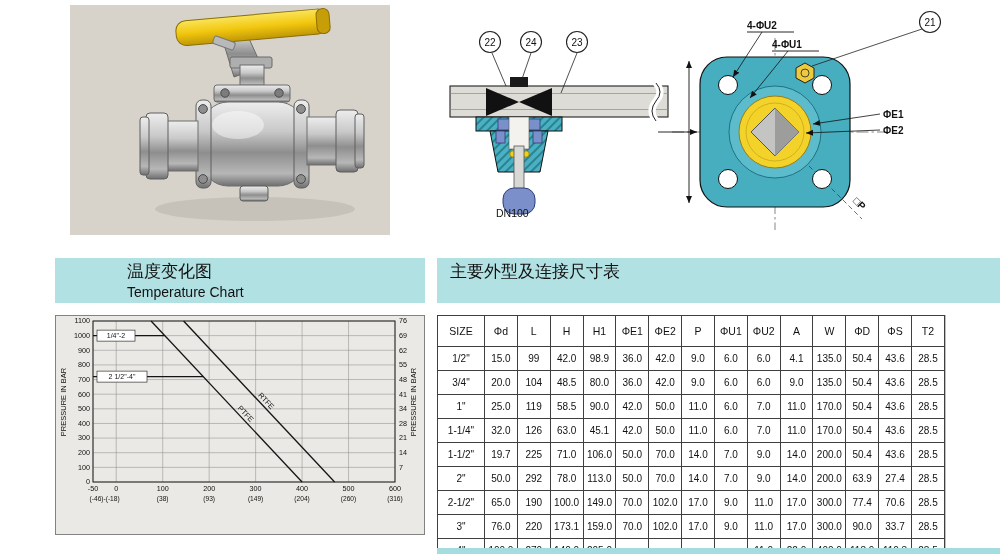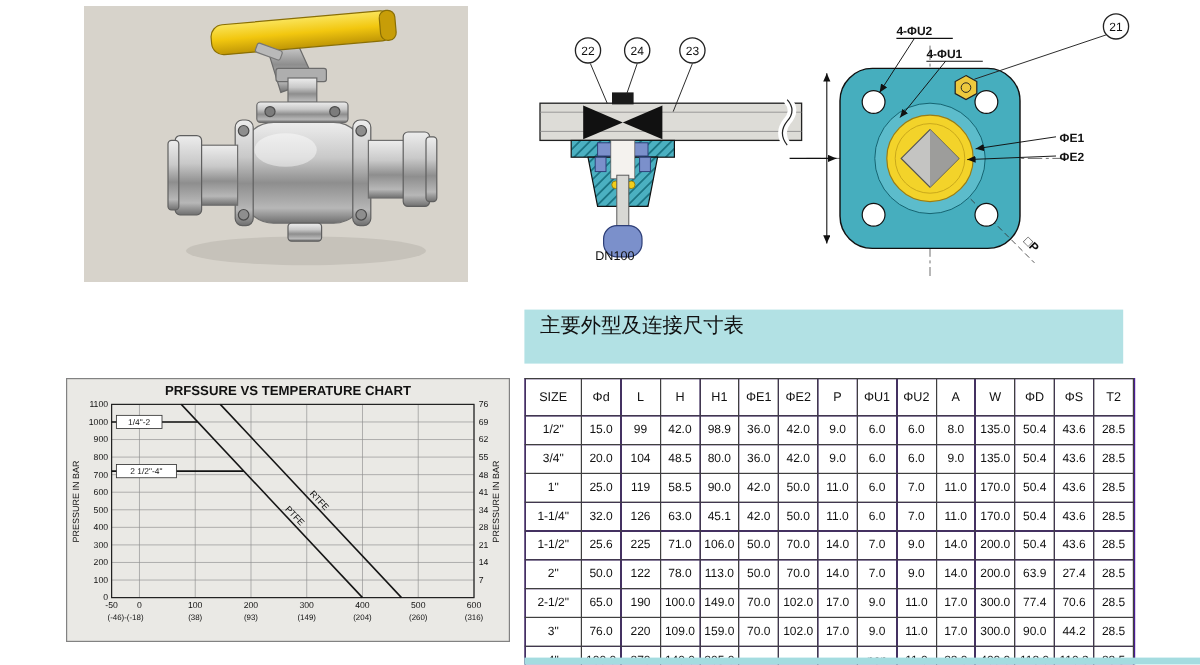--- a/index.html
+++ b/index.html
@@ -7,30 +7,30 @@
 
   .photo-panel{position:absolute;left:70px;top:5px;width:320px;height:230px;background:#d7d3cb;}
   .photo-panel svg{display:block;width:100%;height:100%;}
 
   .drawing-panel{position:absolute;left:410px;top:0;width:590px;height:240px;background:#fff;}
   .drawing-panel svg{display:block;width:100%;height:100%;}
   .drawing-panel text{font-family:"Liberation Sans",sans-serif;}
 
   .hdr{position:absolute;top:258px;height:45px;background:#b2e1e4;color:#111;box-sizing:border-box;}
   .hdr-left{left:55px;width:370px;padding-left:72px;padding-top:2px;}
-  .hdr-right{left:437px;width:499px;padding-left:13px;padding-top:2px;}
+  .hdr-right{left:437px;width:563px;padding-left:13px;padding-top:2px;}
   .hdr .cn{font-size:17px;line-height:23px;}
   .hdr .en{font-size:14px;line-height:18px;}
 
   .chart-panel{position:absolute;left:55px;top:315px;width:370px;height:220px;background:#eae9e5;border:1px solid #828282;box-sizing:border-box;}
   .chart-title{text-align:center;font-size:11px;font-weight:bold;color:#111;padding-top:4px;}
   #temp-chart-svg{display:block;margin:0 auto;}
   #temp-chart-svg text{font-family:"Liberation Sans",sans-serif;}
 
-  .table-wrap{position:absolute;left:437px;top:315px;width:509px;height:239px;overflow:hidden;background:#4c1d95;}
+  .table-wrap{position:absolute;left:437px;top:315px;width:509px;height:239px;overflow:hidden;background:#7dd3fc;}
   table.dim{border-collapse:collapse;width:508px;table-layout:fixed;font-size:10px;color:#111;}
   table.dim th,table.dim td{border:1px solid #3f3f3f;padding:0;white-space:nowrap;overflow:hidden;background:#fff;}
   table.dim th{height:30px;text-align:center;font-weight:normal;font-size:10.5px;}
   table.dim td{height:23px;text-align:center;}
   col.size-col{width:47px;}
 
   .bottom-strip{position:absolute;left:437px;top:548px;width:563px;height:6px;background:#a4dce0;}
 </style>
 </head>
 <body>
@@ -163,26 +163,29 @@
         <line x1="362" y1="51" x2="409" y2="51" stroke="#111" stroke-width="0.9"></line>
         <line x1="378" y1="51" x2="340" y2="98" stroke="#111" stroke-width="0.8" marker-end="url(#arr)"></line>
         <text x="447" y="206" font-size="10" font-weight="bold" fill="#111" text-anchor="middle" transform="rotate(45 447 206)">□P</text>
         <line x1="512" y1="29" x2="402" y2="66" stroke="#222" stroke-width="0.8"></line>
         <circle cx="520" cy="22" r="10.5" fill="#fff" stroke="#222" stroke-width="1.1"></circle>
         <text x="520" y="25.5" text-anchor="middle" font-size="10" fill="#111">21</text>
       </g>
     </svg>
   </div>
 
+  <div class="hdr hdr-left">
+    <div class="cn">温度变化图</div>
+    <div class="en">Temperature Chart</div>
+  </div>
   <div class="hdr hdr-right">
     <div class="cn">主要外型及连接尺寸表</div>
   </div>
 
   <div class="chart-panel">
-    <div class="chart-title">PRFSSURE VS TEMPERATURE CHART</div>
     <svg id="temp-chart-svg" viewBox="0 0 366 196" width="366" height="196">
       <text x="9" y="86" text-anchor="middle" font-size="7.5" fill="#111" transform="rotate(-90 9 86)">PRESSURE IN BAR</text>
       <text x="359" y="86" text-anchor="middle" font-size="7.5" fill="#111" transform="rotate(-90 359 86)">PRESSURE IN BAR</text>
     <line x1="36" x2="338" y1="166" y2="166" stroke="#909090" stroke-width="0.55"></line>
         <text x="33" y="168.4" text-anchor="end" font-size="7.2" fill="#111">0</text>
         <line x1="36" x2="338" y1="151.36363636363637" y2="151.36363636363637" stroke="#909090" stroke-width="0.55"></line>
         <text x="33" y="153.76363636363638" text-anchor="end" font-size="7.2" fill="#111">100</text>
         <line x1="36" x2="338" y1="136.72727272727272" y2="136.72727272727272" stroke="#909090" stroke-width="0.55"></line>
         <text x="33" y="139.12727272727273" text-anchor="end" font-size="7.2" fill="#111">200</text>
         <line x1="36" x2="338" y1="122.0909090909091" y2="122.0909090909091" stroke="#909090" stroke-width="0.55"></line>
@@ -280,21 +283,21 @@
             <td>1/2"</td>
             <td>15.0</td>
             <td>99</td>
             <td>42.0</td>
             <td>98.9</td>
             <td>36.0</td>
             <td>42.0</td>
             <td>9.0</td>
             <td>6.0</td>
             <td>6.0</td>
-            <td>8.0</td>
+            <td>4.1</td>
             <td>135.0</td>
             <td>50.4</td>
             <td>43.6</td>
             <td>28.5</td>
           </tr>
           <tr>
             <td>3/4"</td>
             <td>20.0</td>
             <td>104</td>
             <td>48.5</td>
@@ -339,39 +342,39 @@
             <td>6.0</td>
             <td>7.0</td>
             <td>11.0</td>
             <td>170.0</td>
             <td>50.4</td>
             <td>43.6</td>
             <td>28.5</td>
           </tr>
           <tr>
             <td>1-1/2"</td>
-            <td>25.6</td>
+            <td>19.7</td>
             <td>225</td>
             <td>71.0</td>
             <td>106.0</td>
             <td>50.0</td>
             <td>70.0</td>
             <td>14.0</td>
             <td>7.0</td>
             <td>9.0</td>
             <td>14.0</td>
             <td>200.0</td>
             <td>50.4</td>
             <td>43.6</td>
             <td>28.5</td>
           </tr>
           <tr>
             <td>2"</td>
             <td>50.0</td>
-            <td>122</td>
+            <td>292</td>
             <td>78.0</td>
             <td>113.0</td>
             <td>50.0</td>
             <td>70.0</td>
             <td>14.0</td>
             <td>7.0</td>
             <td>9.0</td>
             <td>14.0</td>
             <td>200.0</td>
             <td>63.9</td>
@@ -392,31 +395,31 @@
             <td>17.0</td>
             <td>300.0</td>
             <td>77.4</td>
             <td>70.6</td>
             <td>28.5</td>
           </tr>
           <tr>
             <td>3"</td>
             <td>76.0</td>
             <td>220</td>
-            <td>109.0</td>
+            <td>173.1</td>
             <td>159.0</td>
             <td>70.0</td>
             <td>102.0</td>
             <td>17.0</td>
             <td>9.0</td>
             <td>11.0</td>
             <td>17.0</td>
             <td>300.0</td>
             <td>90.0</td>
-            <td>44.2</td>
+            <td>33.7</td>
             <td>28.5</td>
           </tr>
           <tr>
             <td>4"</td>
             <td>100.0</td>
             <td>270</td>
             <td>140.0</td>
             <td>205.0</td>
             <td></td>
             <td></td>

